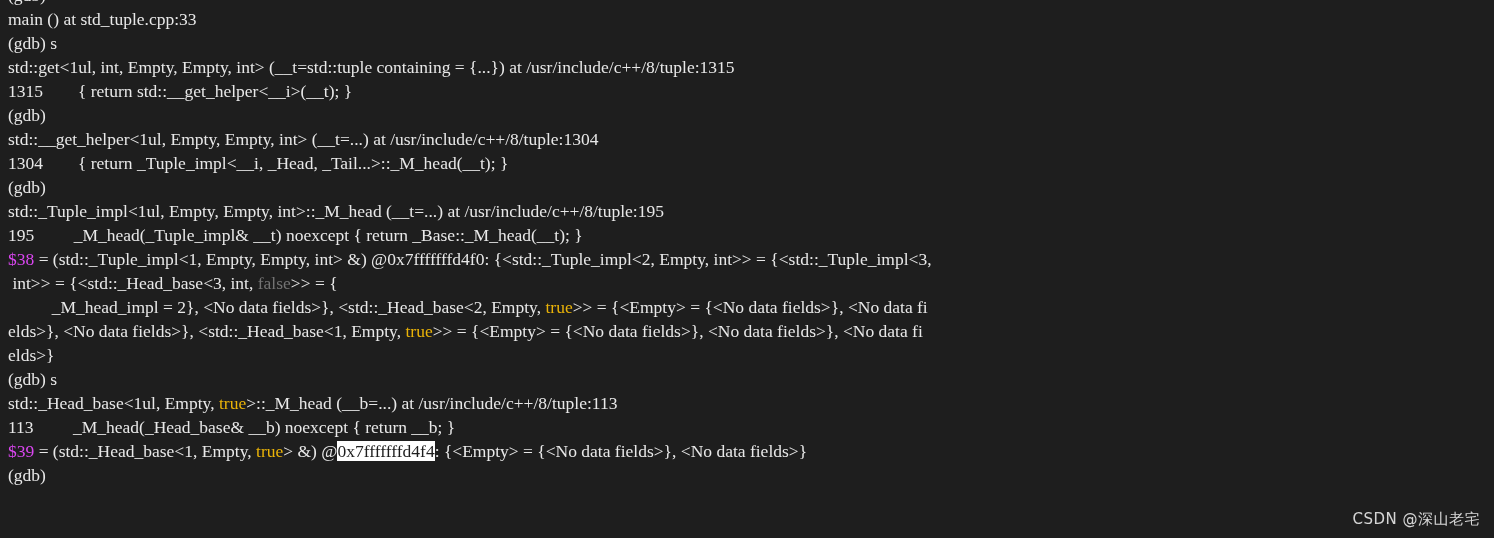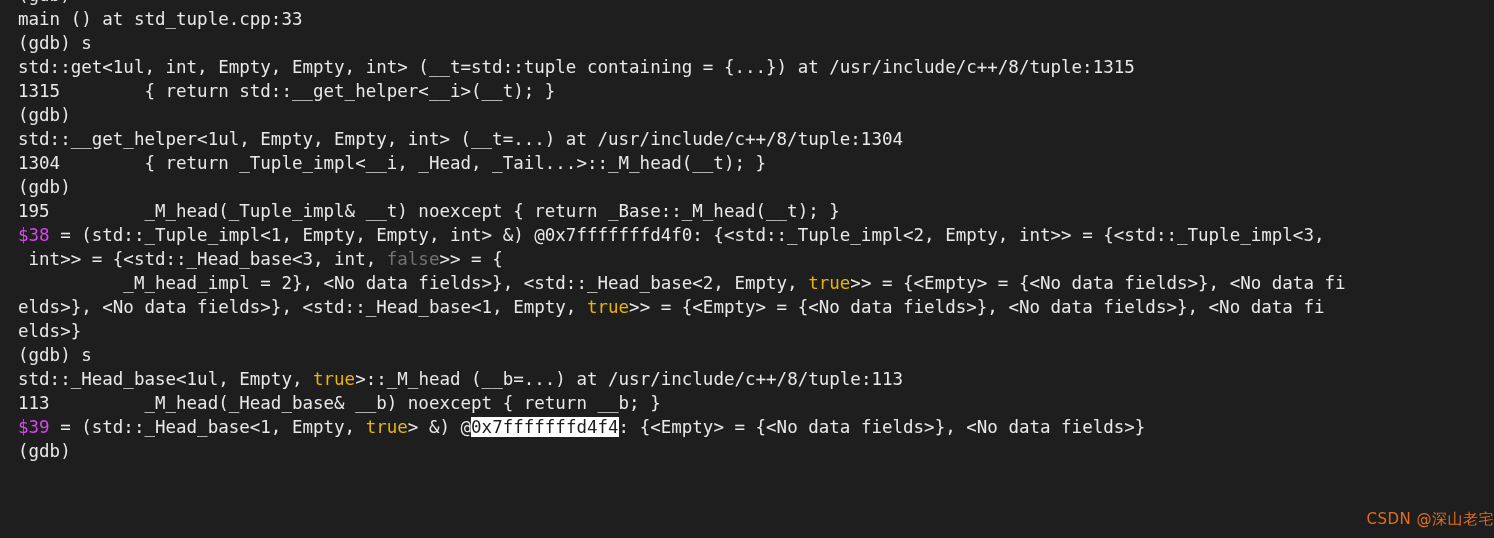--- a/index.html
+++ b/index.html
@@ -26,57 +26,59 @@
     left: 0;
     
     top: -17px;
     width: 1494px;
     padding: 0;
   }
   .line {
     height: 24px;
     white-space: pre;
     overflow: visible;
-    padding-left: 18px;
+    padding-left: 8px;
     box-sizing: border-box;
+    font-family: Liberation Serif, serif;
   }
   .tok-yellow   { color: #d946ef; }
   .tok-green    { color: #eab308; }
   .tok-red      { color: #737373; }
   .tok-plain    { color: #e8e8e8; }
   .tok-sel {
     background: #ffffff;
     color: #1e1e1e;
   }
   #watermark {
     position: absolute;
-    right: 0;
+    right: 14px;
     bottom: 7px;
     font-family: "DejaVu Sans", "Liberation Sans", sans-serif;
     font-size: 15px;
-    color: #f97316;
+    color: #e5e5e5;
     opacity: 0.92;
     letter-spacing: 0.5px;
     pointer-events: none;
   }
 </style>
 </head>
 <body>
 
 <div id="terminal">
   <div id="screen">
       <div class="line"><span class="tok-plain">(gdb) </span></div>
       <div class="line"><span class="tok-plain">main () at std_tuple.cpp:33</span></div>
       <div class="line"><span class="tok-plain">(gdb) s</span></div>
       <div class="line"><span class="tok-plain">std::get&lt;1ul, int, Empty, Empty, int&gt; (__t=std::tuple containing = {...}) at /usr/include/c++/8/tuple:1315</span></div>
       <div class="line"><span class="tok-plain">1315        { return std::__get_helper&lt;__i&gt;(__t); }</span></div>
       <div class="line"><span class="tok-plain">(gdb)</span></div>
       <div class="line"><span class="tok-plain">std::__get_helper&lt;1ul, Empty, Empty, int&gt; (__t=...) at /usr/include/c++/8/tuple:1304</span></div>
       <div class="line"><span class="tok-plain">1304        { return _Tuple_impl&lt;__i, _Head, _Tail...&gt;::_M_head(__t); }</span></div>
       <div class="line"><span class="tok-plain">(gdb)</span></div>
+      <div class="line"><span class="tok-plain">std::_Tuple_impl&lt;1ul, Empty, Empty, int&gt;::_M_head (__t=...) at /usr/include/c++/8/tuple:195</span></div>
       <div class="line"><span class="tok-plain">195         _M_head(_Tuple_impl&amp; __t) noexcept { return _Base::_M_head(__t); }</span></div>
       <div class="line"><span class="tok-yellow">$38</span><span class="tok-plain"> = (std::_Tuple_impl&lt;1, Empty, Empty, int&gt; &amp;) @0x7fffffffd4f0: {&lt;std::_Tuple_impl&lt;2, Empty, int&gt;&gt; = {&lt;std::_Tuple_impl&lt;3,</span></div>
       <div class="line"><span class="tok-plain"> int&gt;&gt; = {&lt;std::_Head_base&lt;3, int, </span><span class="tok-red">false</span><span class="tok-plain">&gt;&gt; = {</span></div>
       <div class="line"><span class="tok-plain">          _M_head_impl = 2}, &lt;No data fields&gt;}, &lt;std::_Head_base&lt;2, Empty, </span><span class="tok-green">true</span><span class="tok-plain">&gt;&gt; = {&lt;Empty&gt; = {&lt;No data fields&gt;}, &lt;No data fi</span></div>
       <div class="line"><span class="tok-plain">elds&gt;}, &lt;No data fields&gt;}, &lt;std::_Head_base&lt;1, Empty, </span><span class="tok-green">true</span><span class="tok-plain">&gt;&gt; = {&lt;Empty&gt; = {&lt;No data fields&gt;}, &lt;No data fields&gt;}, &lt;No data fi</span></div>
       <div class="line"><span class="tok-plain">elds&gt;}</span></div>
       <div class="line"><span class="tok-plain">(gdb) s</span></div>
       <div class="line"><span class="tok-plain">std::_Head_base&lt;1ul, Empty, </span><span class="tok-green">true</span><span class="tok-plain">&gt;::_M_head (__b=...) at /usr/include/c++/8/tuple:113</span></div>
       <div class="line"><span class="tok-plain">113         _M_head(_Head_base&amp; __b) noexcept { return __b; }</span></div>
       <div class="line"><span class="tok-yellow">$39</span><span class="tok-plain"> = (std::_Head_base&lt;1, Empty, </span><span class="tok-green">true</span><span class="tok-plain">&gt; &amp;) @</span><span class="tok-sel">0x7fffffffd4f4</span><span class="tok-plain">: {&lt;Empty&gt; = {&lt;No data fields&gt;}, &lt;No data fields&gt;}</span></div>

